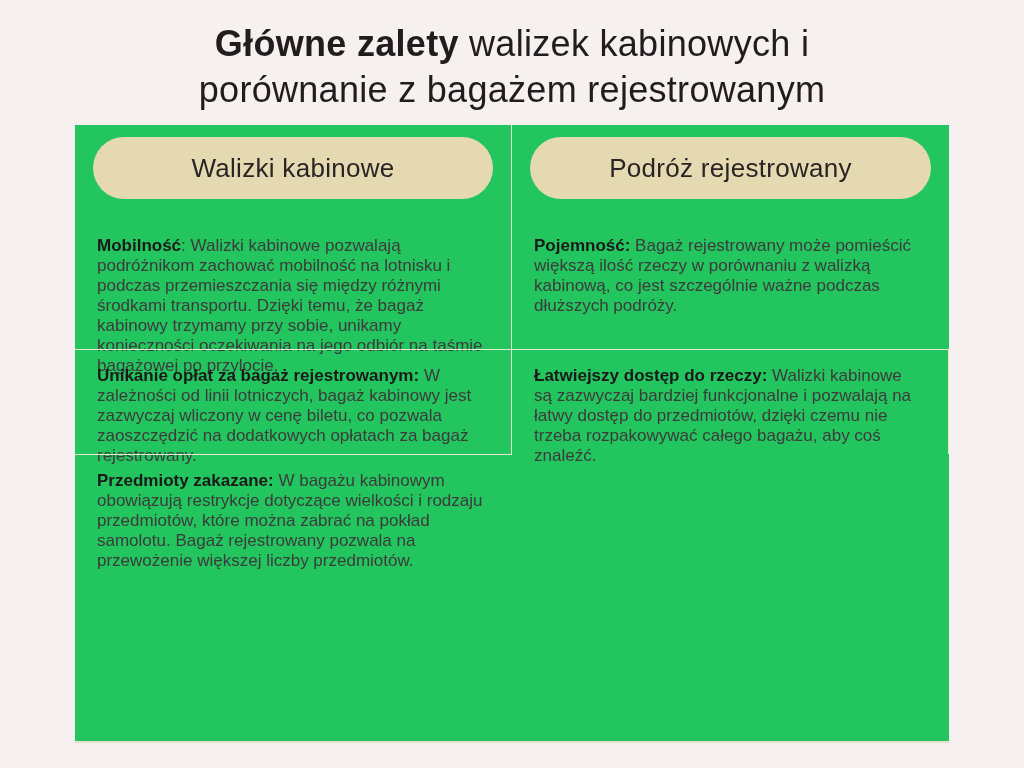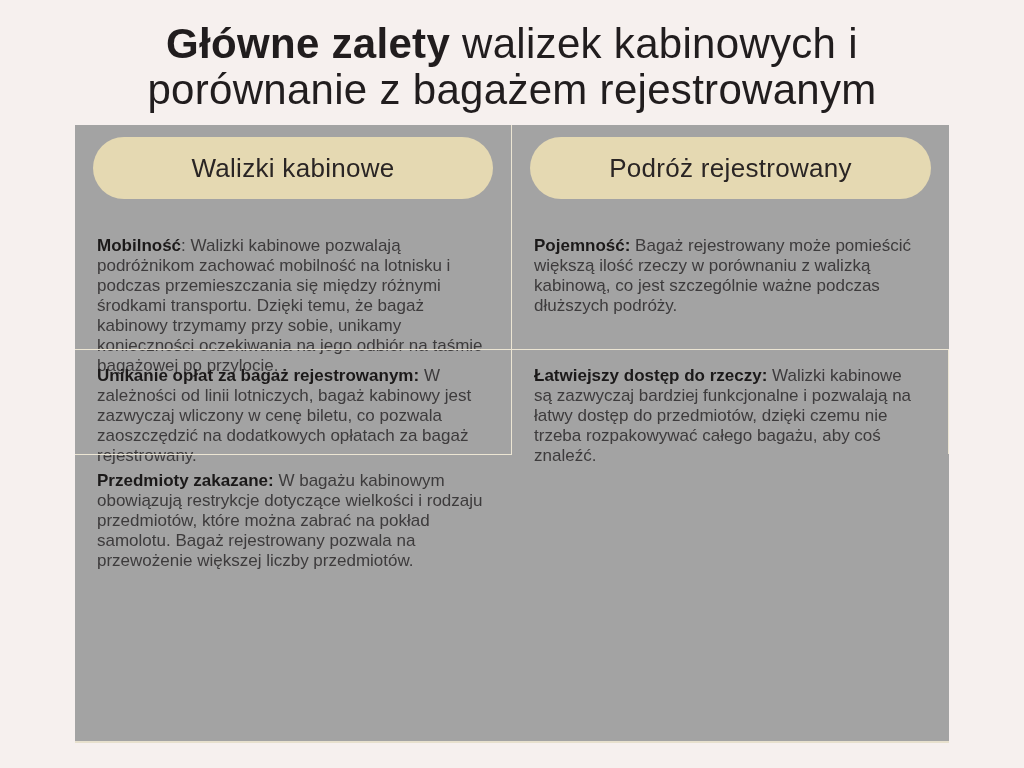--- a/index.html
+++ b/index.html
@@ -11,33 +11,33 @@
     height: 768px;
     background: #f6f0ee;
     font-family: "Liberation Sans", sans-serif;
     overflow: hidden;
   }
   .title {
     margin: 0 auto;
     padding-top: 21px;
     width: 900px;
     text-align: center;
-    font-size: 42px;
+    font-size: 36px;
     line-height: 46px;
     color: #211d1e;
     letter-spacing: 0.3px;
     font-weight: 400;
   }
   .title .bold { font-weight: 700; }
 
   .panel {
     width: 874px;
     height: 618px;
     margin: 12px auto 0 auto;
-    background: #a3a3a3;
+    background: #22c55e;
     border-bottom: 2px solid #e7e0cd;
     box-sizing: border-box;
   }
   .grid {
     display: grid;
     grid-template-columns: 1fr 1fr;
     grid-template-rows: 95px 129px 105px 116px auto;
     width: 100%;
     height: 100%;
   }

